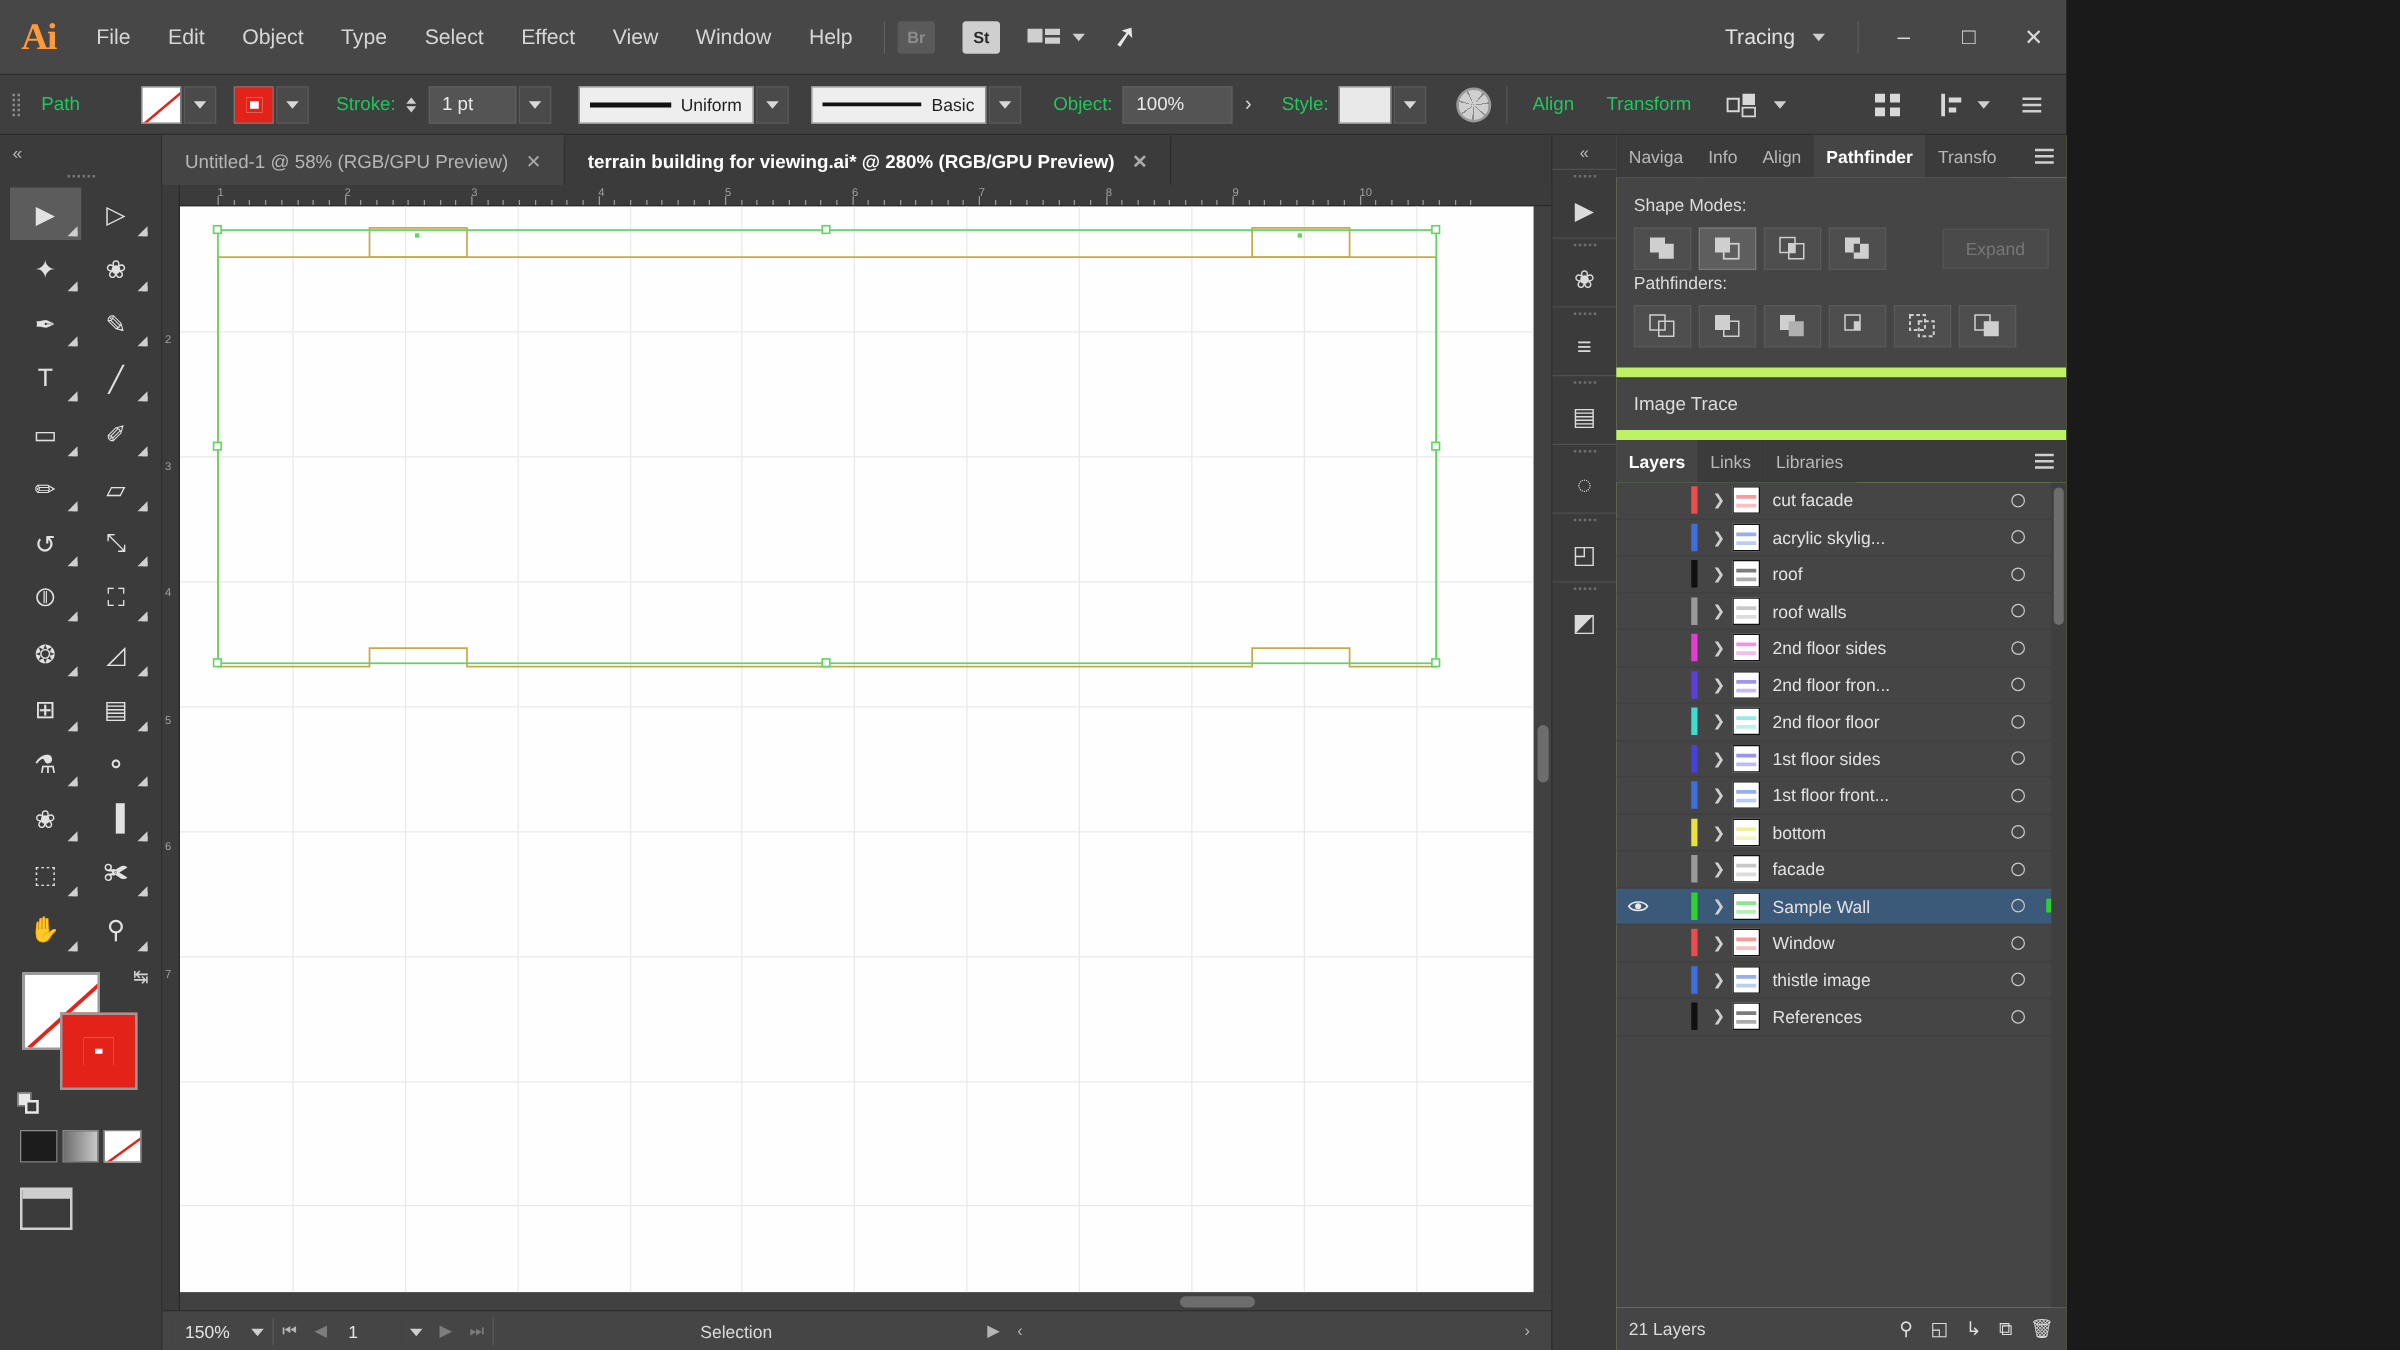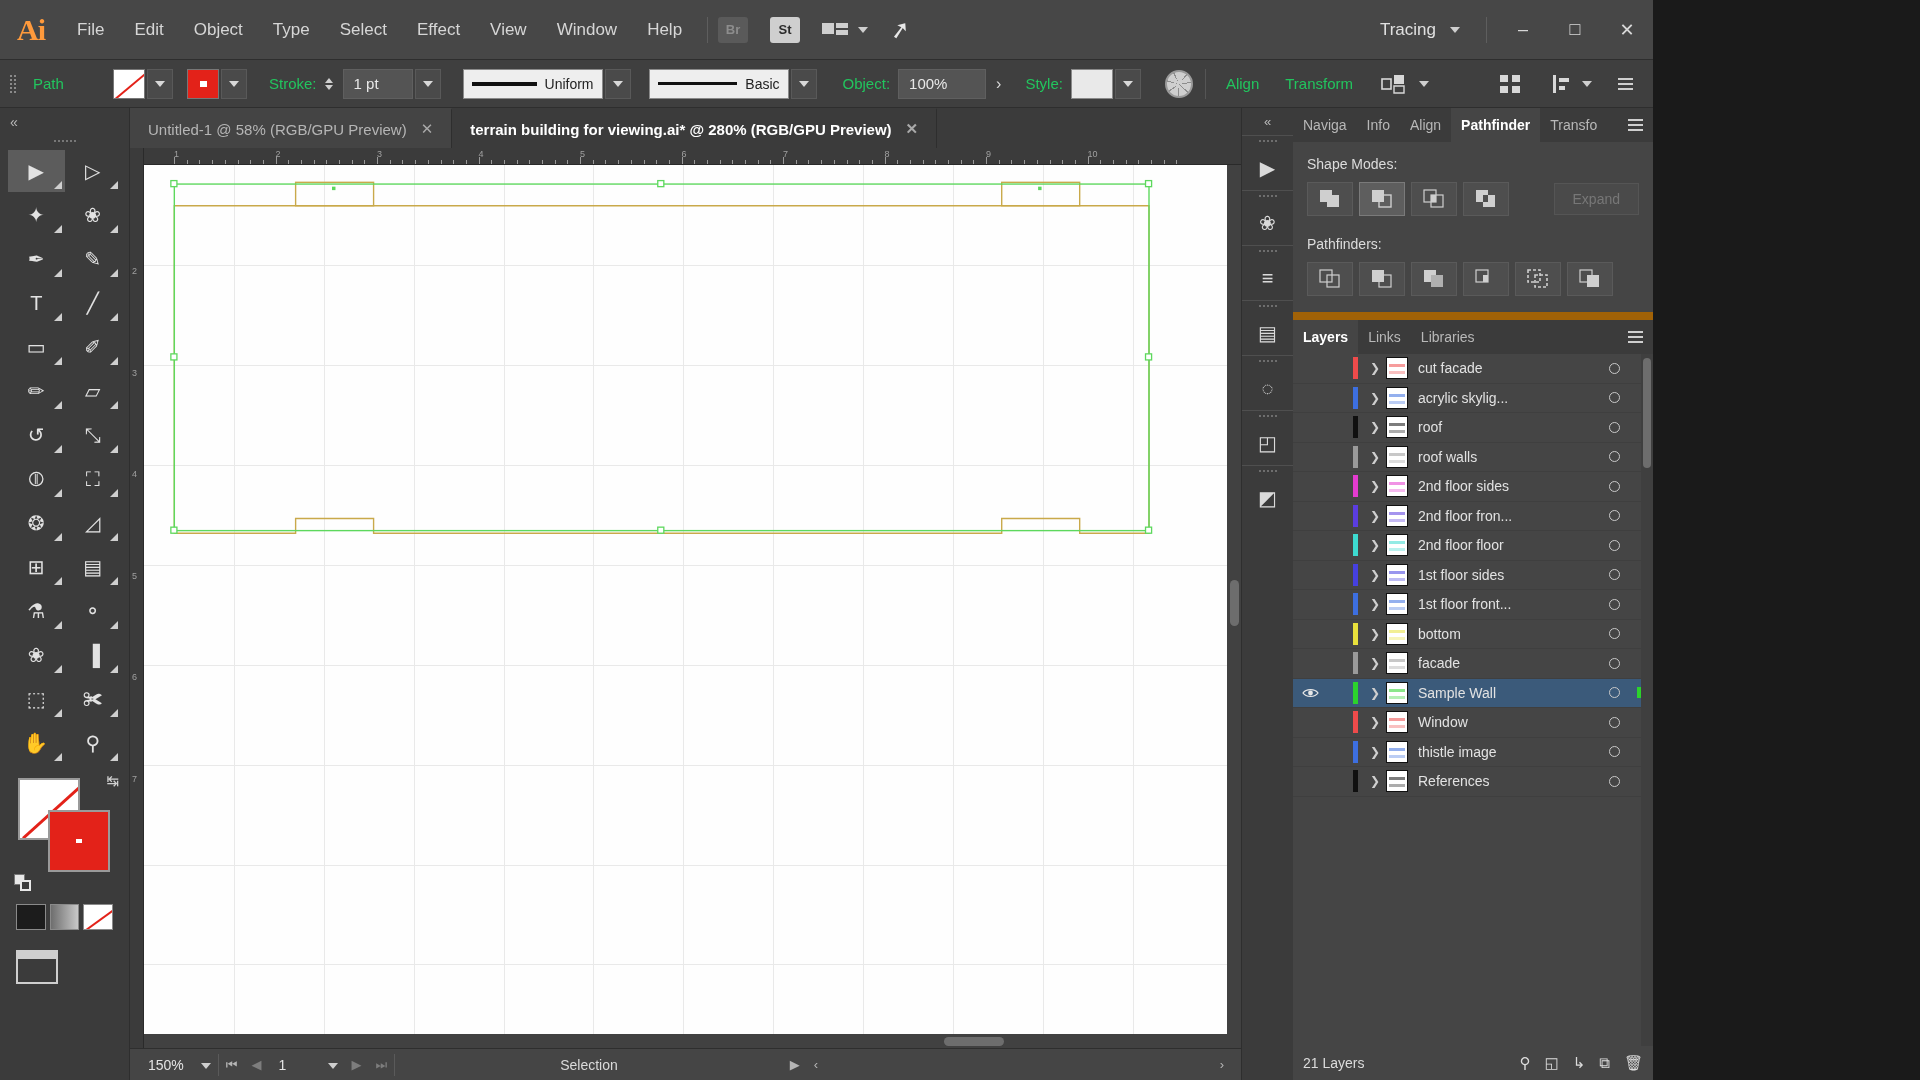--- a/index.html
+++ b/index.html
@@ -224,21 +224,21 @@
     border-left:1px solid #2e2e2e; align-items:center;
   }
   .rail-collapse { color:#b9b9b9; font-size:13px; padding:6px 0; }
   .rail-grp { border-top:1px solid #4f4f4f; width:100%; display:flex; flex-direction:column; align-items:center; }
   .rail-grip { height:10px; display:flex; align-items:center; justify-content:center; gap:2px; }
   .rail-grip i { width:2px;height:2px;background:#6e6e6e;display:block; }
   .rail-icon {
     width:46px; height:44px; display:flex; align-items:center; justify-content:center;
     color:#dadada; font-size:20px;
   }
-  .panels-col { width:360px; background:#a16207; display:flex; flex-direction:column; }
+  .panels-col { width:360px; background:#bef264; display:flex; flex-direction:column; }
   .panel-tabs {
     display:flex; align-items:stretch; background:#3b3b3b; height:34px;
   }
   .ptab {
     padding:0 10px; display:flex; align-items:center; color:#b8b8b8;
     font-size:14px; background:#3b3b3b; white-space:nowrap;
   }
   .ptab.active { background:#454545; color:#fff; font-weight:bold; }
   .ptab-menu { margin-left:auto; display:flex; align-items:center; padding:0 10px; color:#cfcfcf; }
   .hamburger { display:flex; flex-direction:column; gap:3px; }
@@ -792,21 +792,21 @@
             </div>
             <div class="pf-btn">
               <svg width="22" height="20" viewBox="0 0 22 20">
                   <rect x="1" y="1" width="12" height="12" fill="#cfcfcf"></rect>
                   <rect x="8" y="6" width="12" height="12" fill="#cfcfcf"></rect>
                   <rect x="8" y="6" width="5" height="7" fill="#4e4e4e"></rect>
                 </svg>
             </div>
             <div class="expand-btn">Expand</div>
           </div>
-          <div class="panel-h" style="margin-top:20px;">Pathfinders:</div>
+          <div class="panel-h" style="margin-top:2px;">Pathfinders:</div>
           <div class="pf-row">
             <div class="pf-btn">
                 <svg width="22" height="20" viewBox="0 0 22 20">
                   <rect x="1" y="1" width="12" height="12" fill="none" stroke="#cfcfcf" stroke-width="1.2"></rect>
                   <rect x="8" y="6" width="12" height="12" fill="none" stroke="#cfcfcf" stroke-width="1.2"></rect>
                 </svg>
               </div>
             <div class="pf-btn">
                 <svg width="22" height="20" viewBox="0 0 22 20">
                   <rect x="1" y="1" width="12" height="12" fill="#cfcfcf"></rect>
@@ -833,20 +833,21 @@
               </div>
             <div class="pf-btn">
                 <svg width="22" height="20" viewBox="0 0 22 20">
                   <rect x="1" y="1" width="12" height="12" fill="none" stroke="#cfcfcf" stroke-width="1.2"></rect>
                   <rect x="8" y="6" width="12" height="12" fill="#cfcfcf"></rect>
                 </svg>
               </div>
           </div>
         </div>
 
+        <div class="trace-bar">Image Trace</div>
 
         <div class="layers-panel">
           <div class="panel-tabs" style="background:#3b3b3b;" id="ptabs-layers">
               <div class="ptab active">Layers</div>
               <div class="ptab">Links</div>
               <div class="ptab">Libraries</div>
               <div class="ptab-menu">
                 <span class="hamburger">
                   <i></i>
                   <i></i>

